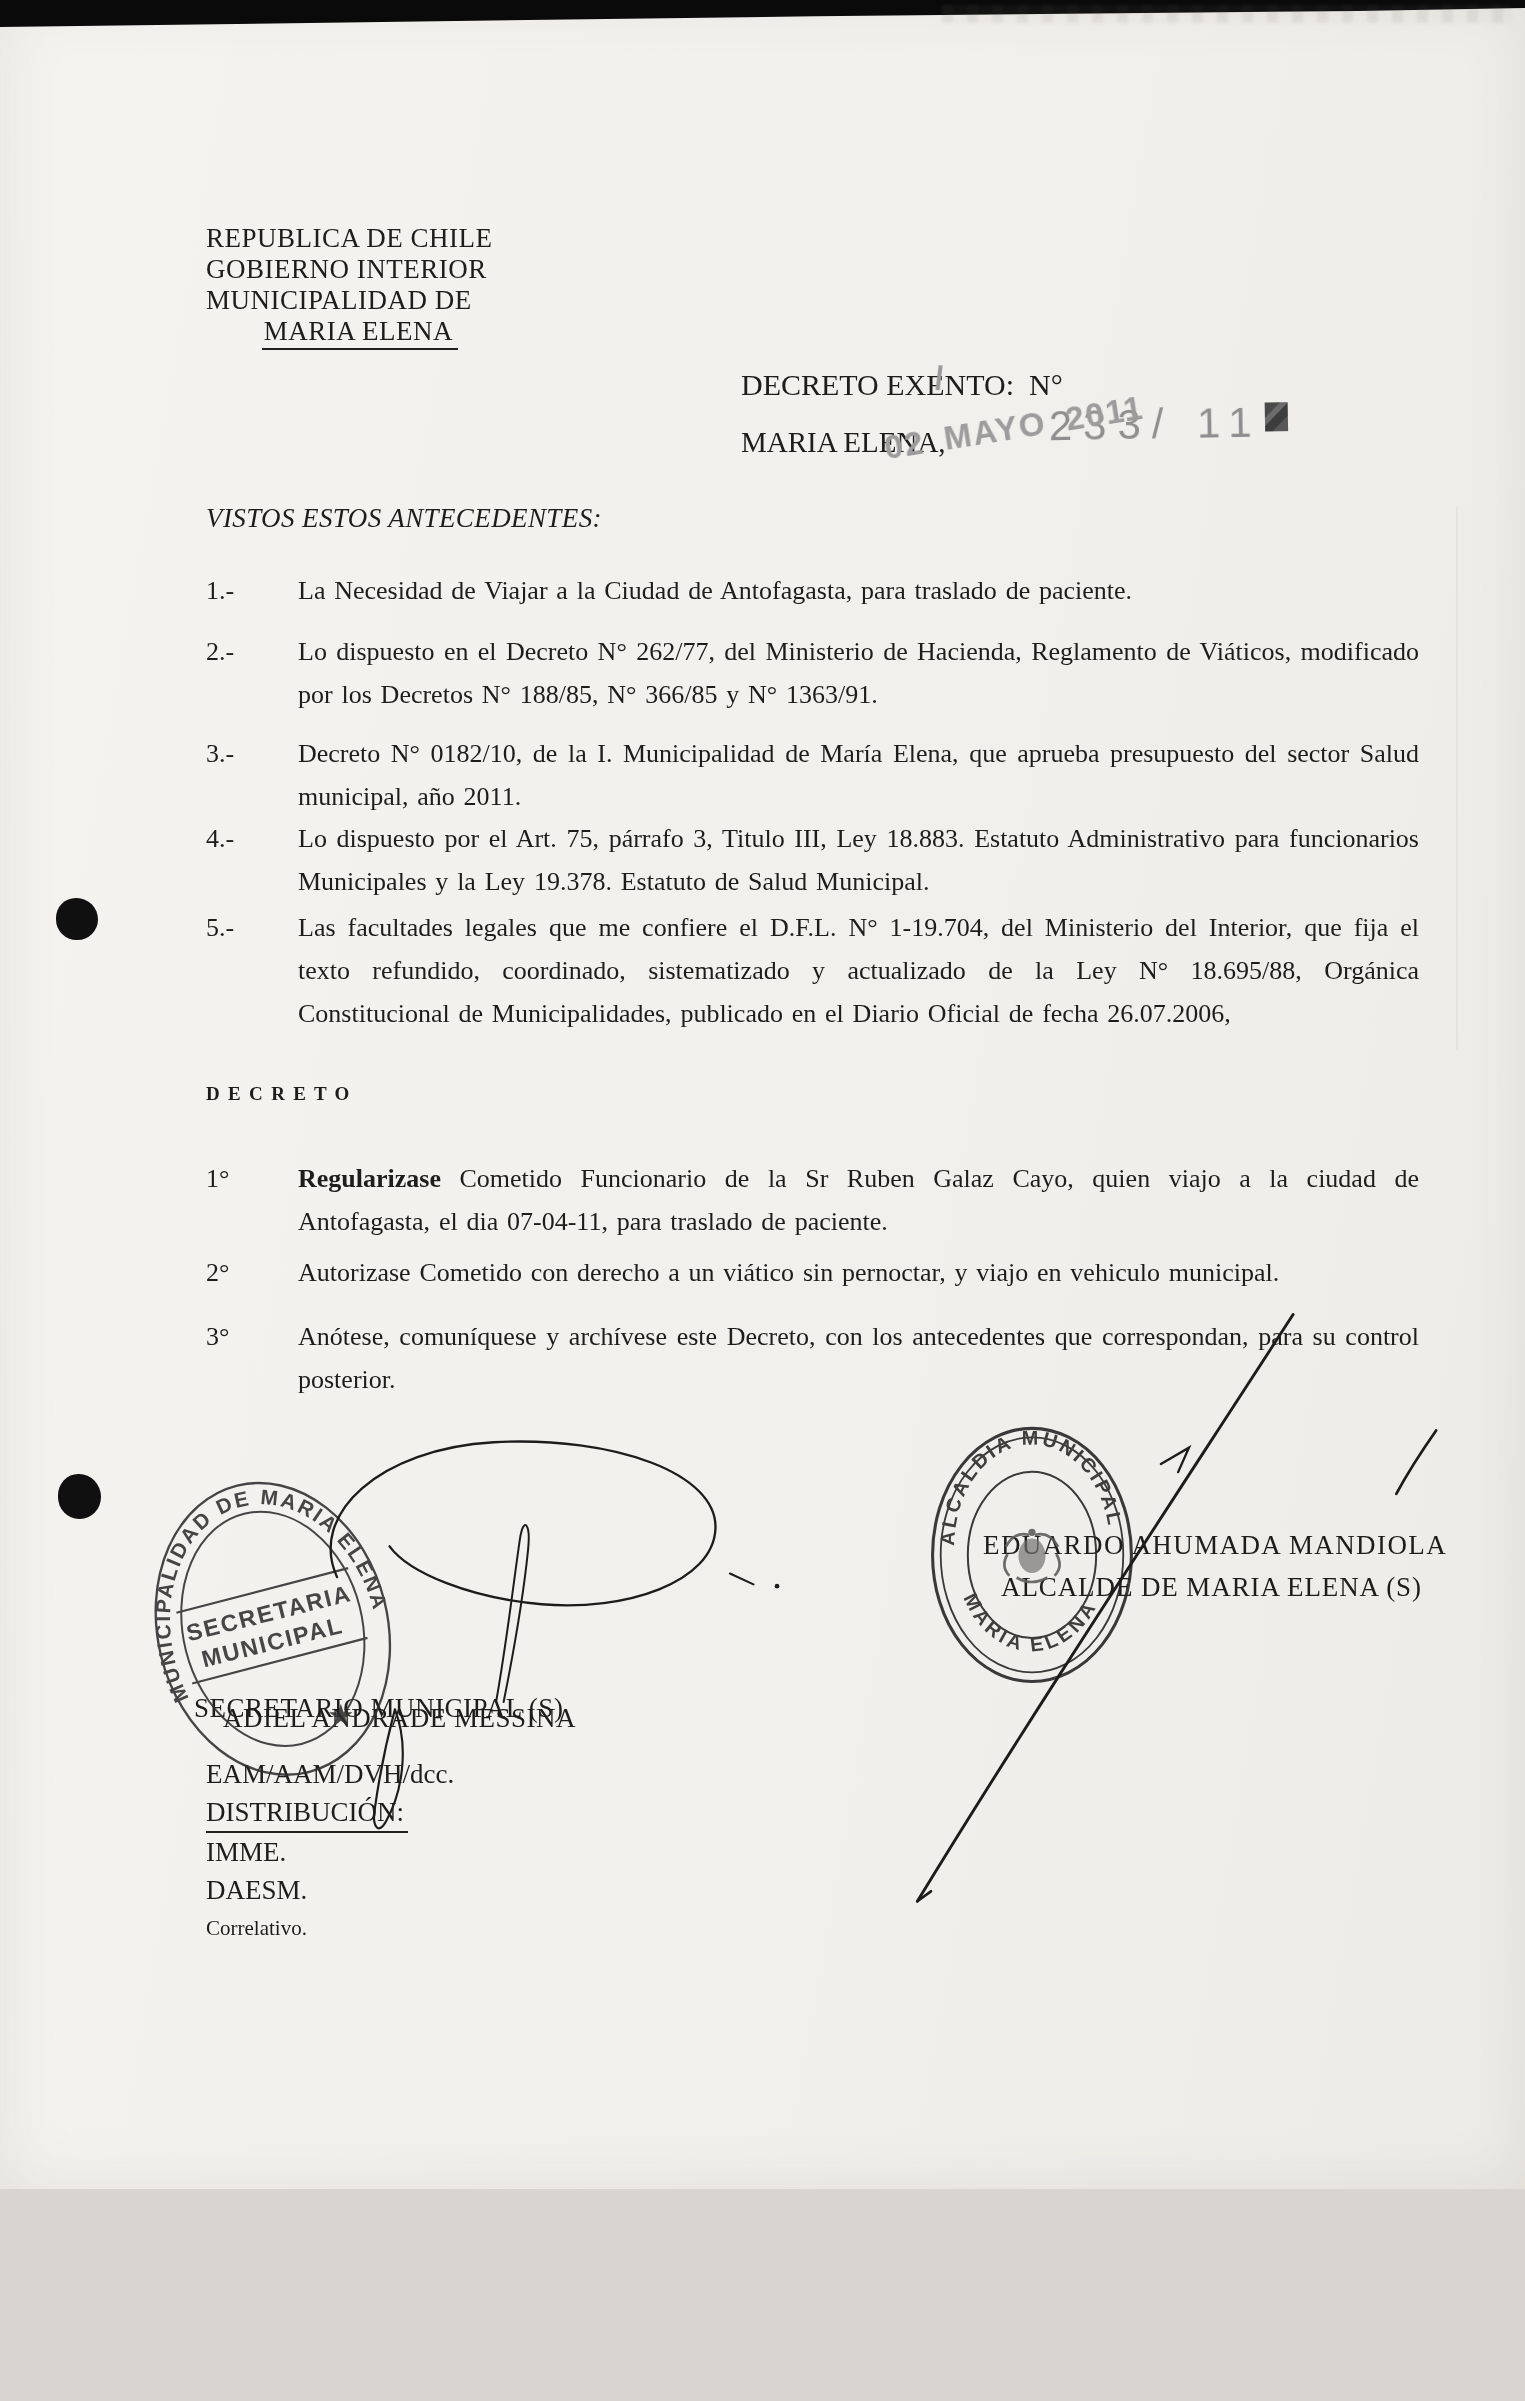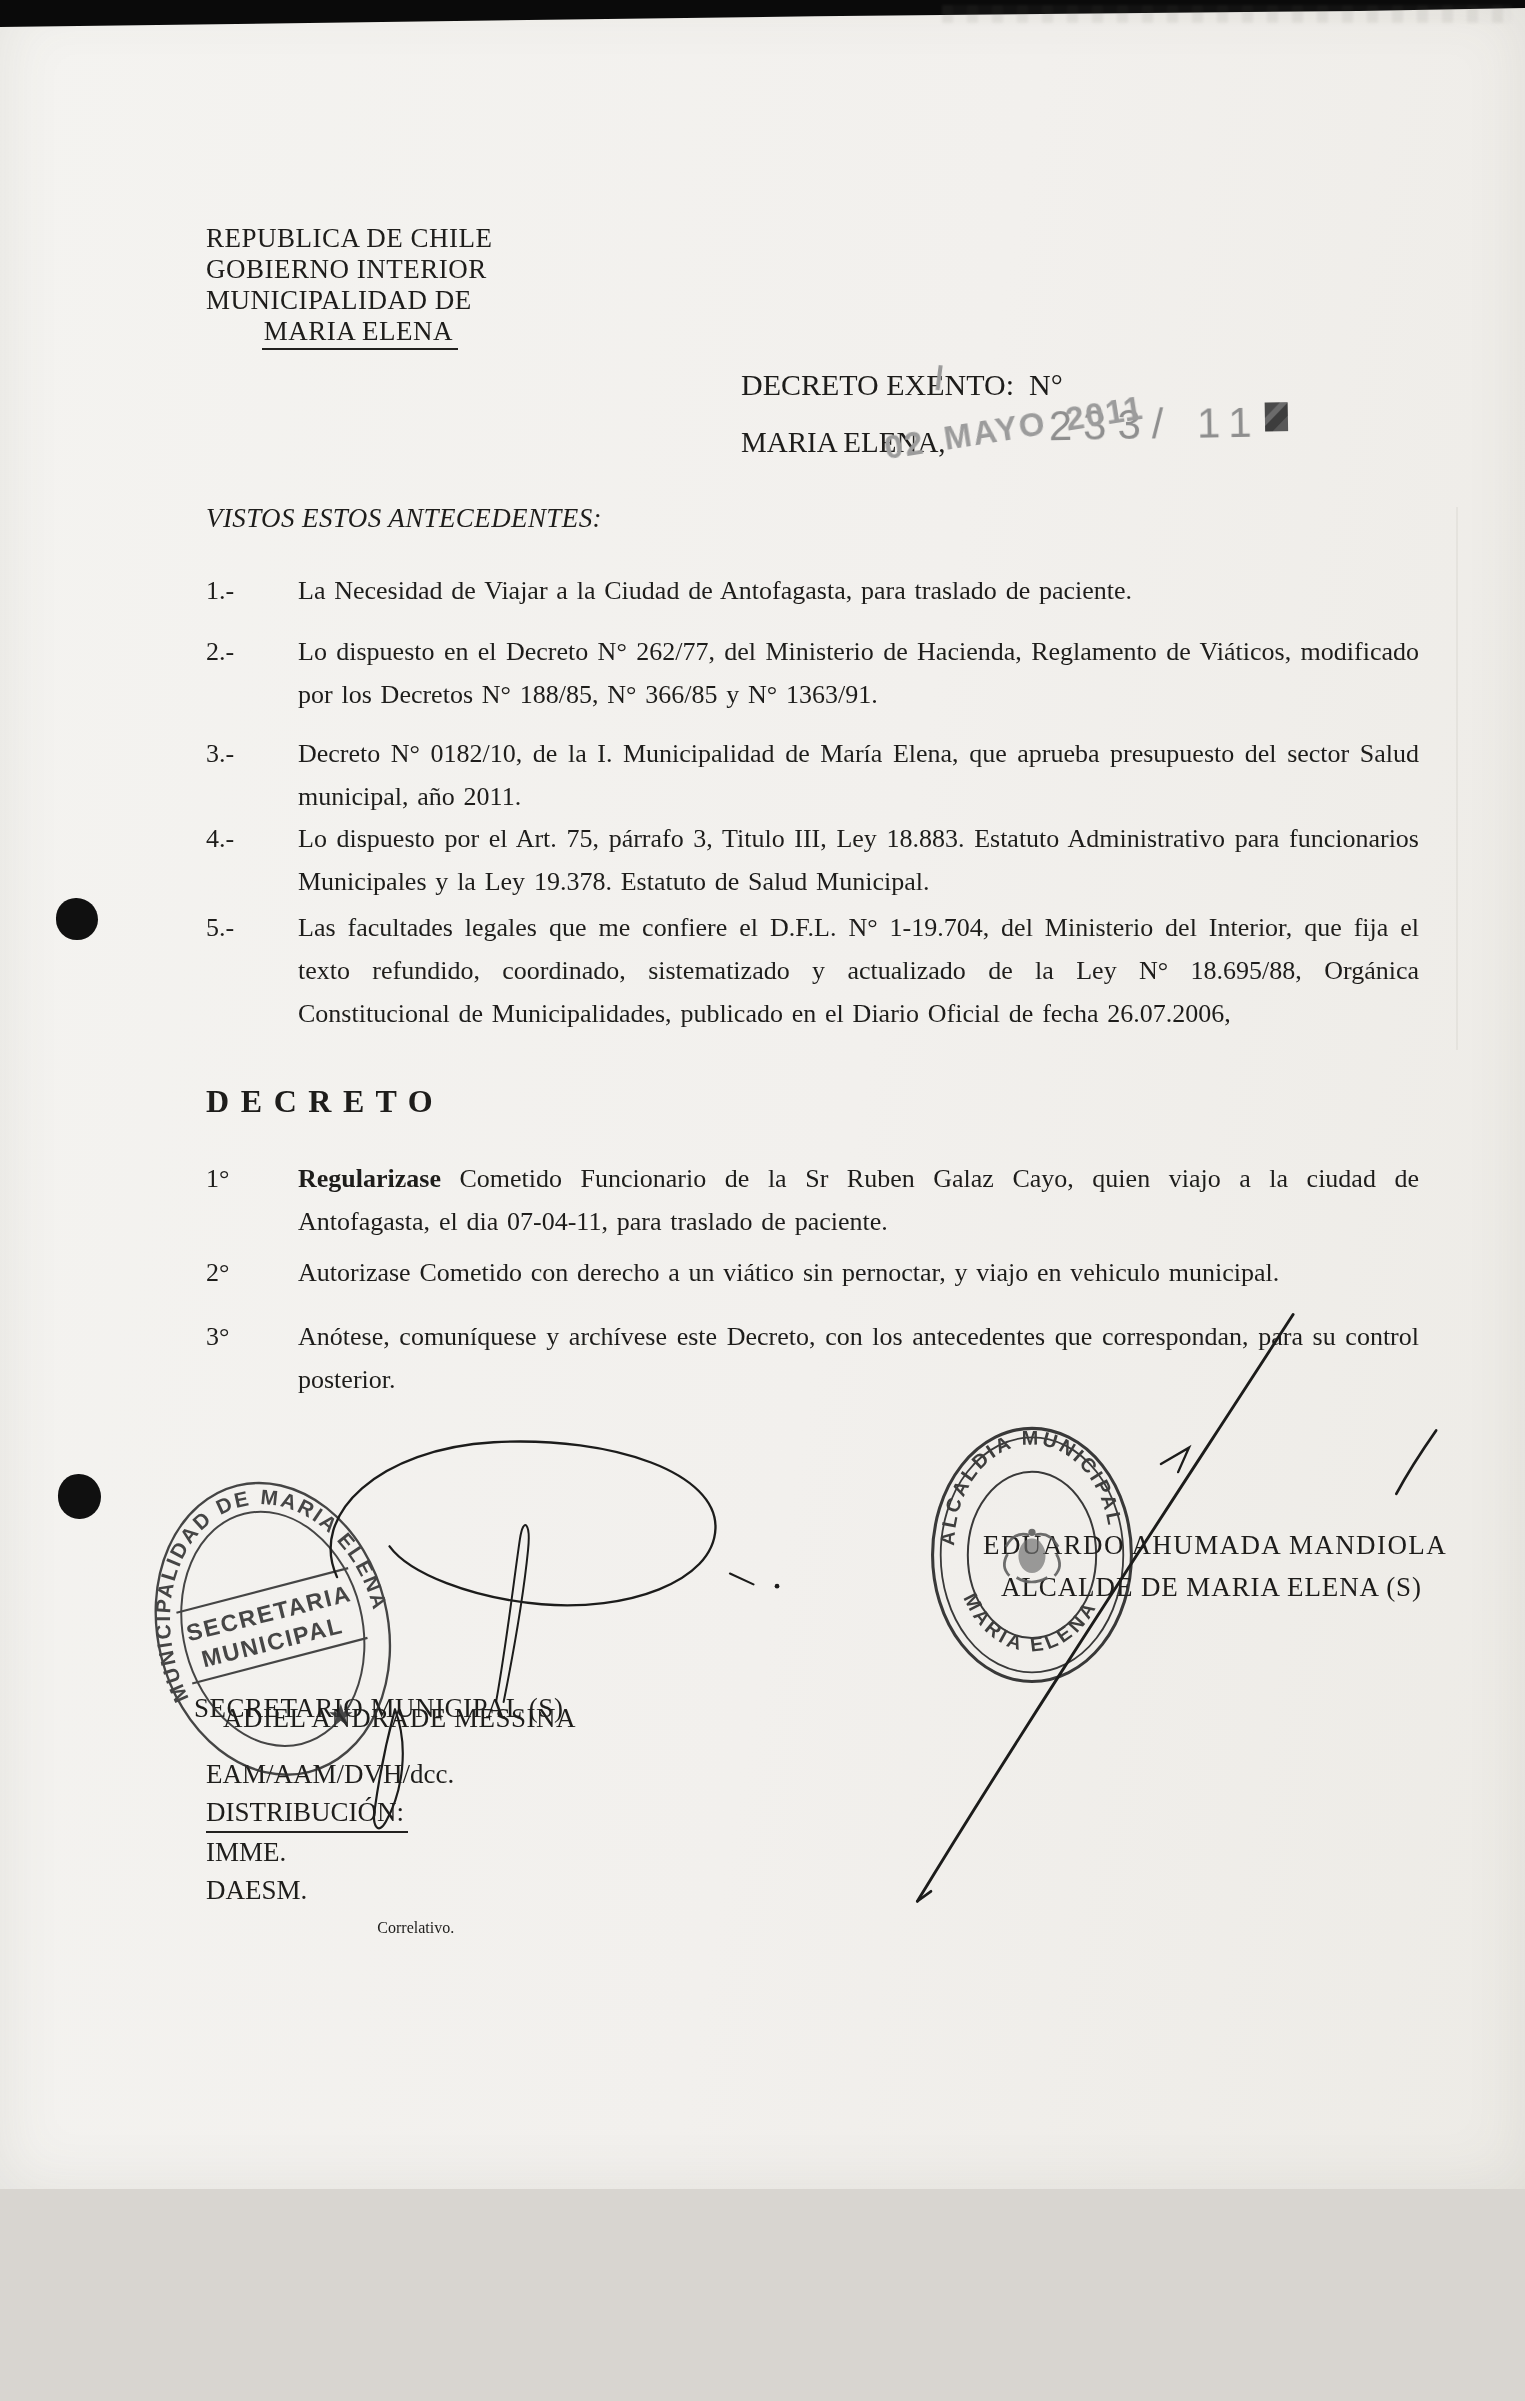--- a/index.html
+++ b/index.html
@@ -38,33 +38,33 @@
     filter:blur(0.5px);}
   .stamp-date{left:883px;top:409px;font-family:"Liberation Sans",sans-serif;font-weight:600;
     font-size:33px;color:#9c9c9c;letter-spacing:1.8px;word-spacing:9px;transform:rotate(-9deg);
     filter:blur(0.4px);white-space:pre;}
   
   .vistos-title{left:206px;top:503px;font-size:27px;letter-spacing:0.4px;font-style:italic;}
   .item{left:206px;width:1213px;display:flex;font-size:26px;line-height:43px;}
   .item .num{flex:0 0 92px;}
   .item .txt{flex:1;text-align:justify;word-spacing:2.3px;}
   .i1{top:569px;} .i2{top:630px;} .i3{top:732px;} .i4{top:817px;} .i5{top:906px;}
-  .decreto-title{left:206px;top:1083px;font-size:32px;font-weight:bold;letter-spacing:1.8px;}
+  .decreto-title{left:206px;top:1083px;font-size:19px;font-weight:bold;letter-spacing:1.8px;}
   .d1{top:1157px;} .d2{top:1251px;} .d3{top:1315px;}
   .bold{font-weight:bold;margin-top:13px;}
   
   .sig-name{font-size:27px;letter-spacing:0.5px;white-space:nowrap;z-index:2;}
   .ln1{left:223px;top:1655px;margin-top:48px;} .ln2{left:194px;top:1693px;}
   .rn1{left:983px;top:1530px;letter-spacing:1.4px;} .rn2{left:1001px;top:1572px;letter-spacing:0.9px;}
   .stamp-svg{z-index:3;pointer-events:none;}
   .sig-overlay{left:0;top:0;z-index:4;pointer-events:none;}
   
   .footer{left:206px;top:1755px;font-size:27px;line-height:38px;}
   .footer .dist{display:inline-block;border-bottom:2.2px solid #22211f;padding-right:3.6px;}
-  .footer .small{font-size:16px;text-align:right;}
+  .footer .small{font-size:21px;}
 </style>
 </head>
 <body>
 
 <div class="page">
 
   <div class="abs edge-top"></div>
   <div class="abs edge-bottom"></div>
   <div class="abs ghost-strip"></div>
   <div class="abs crease"></div>

